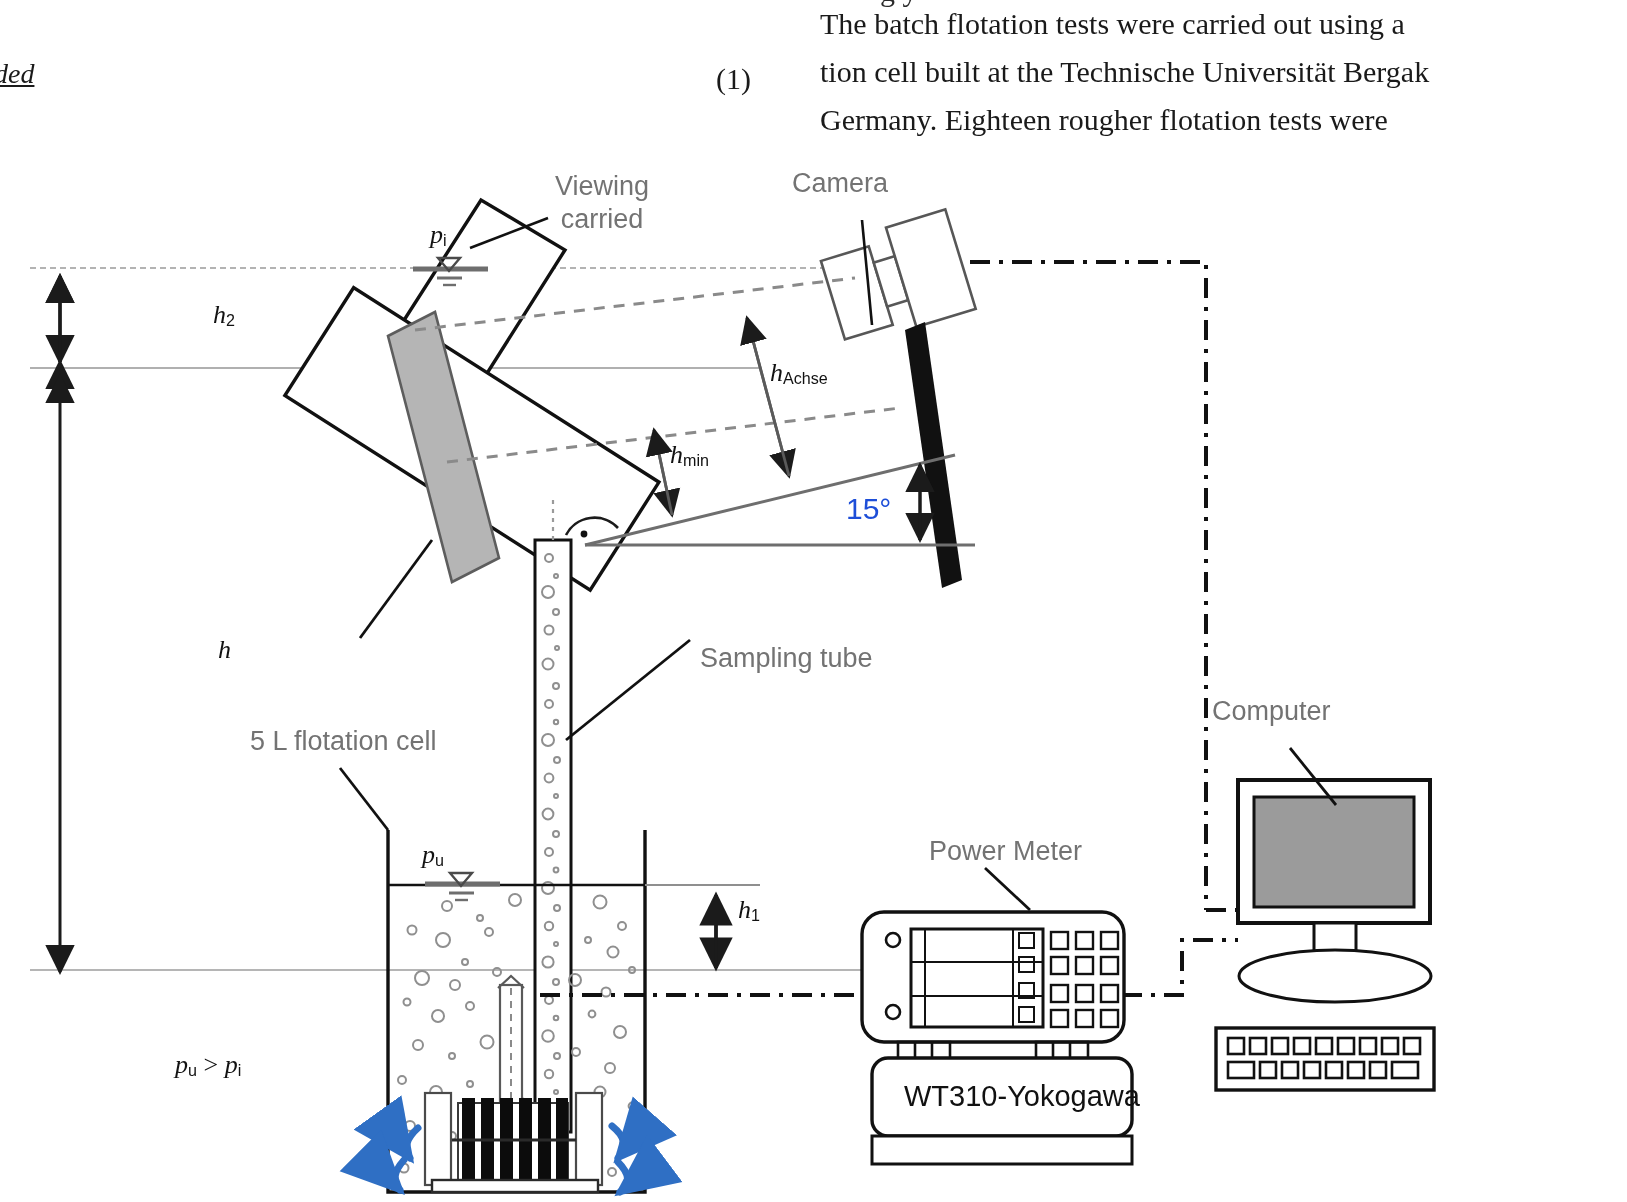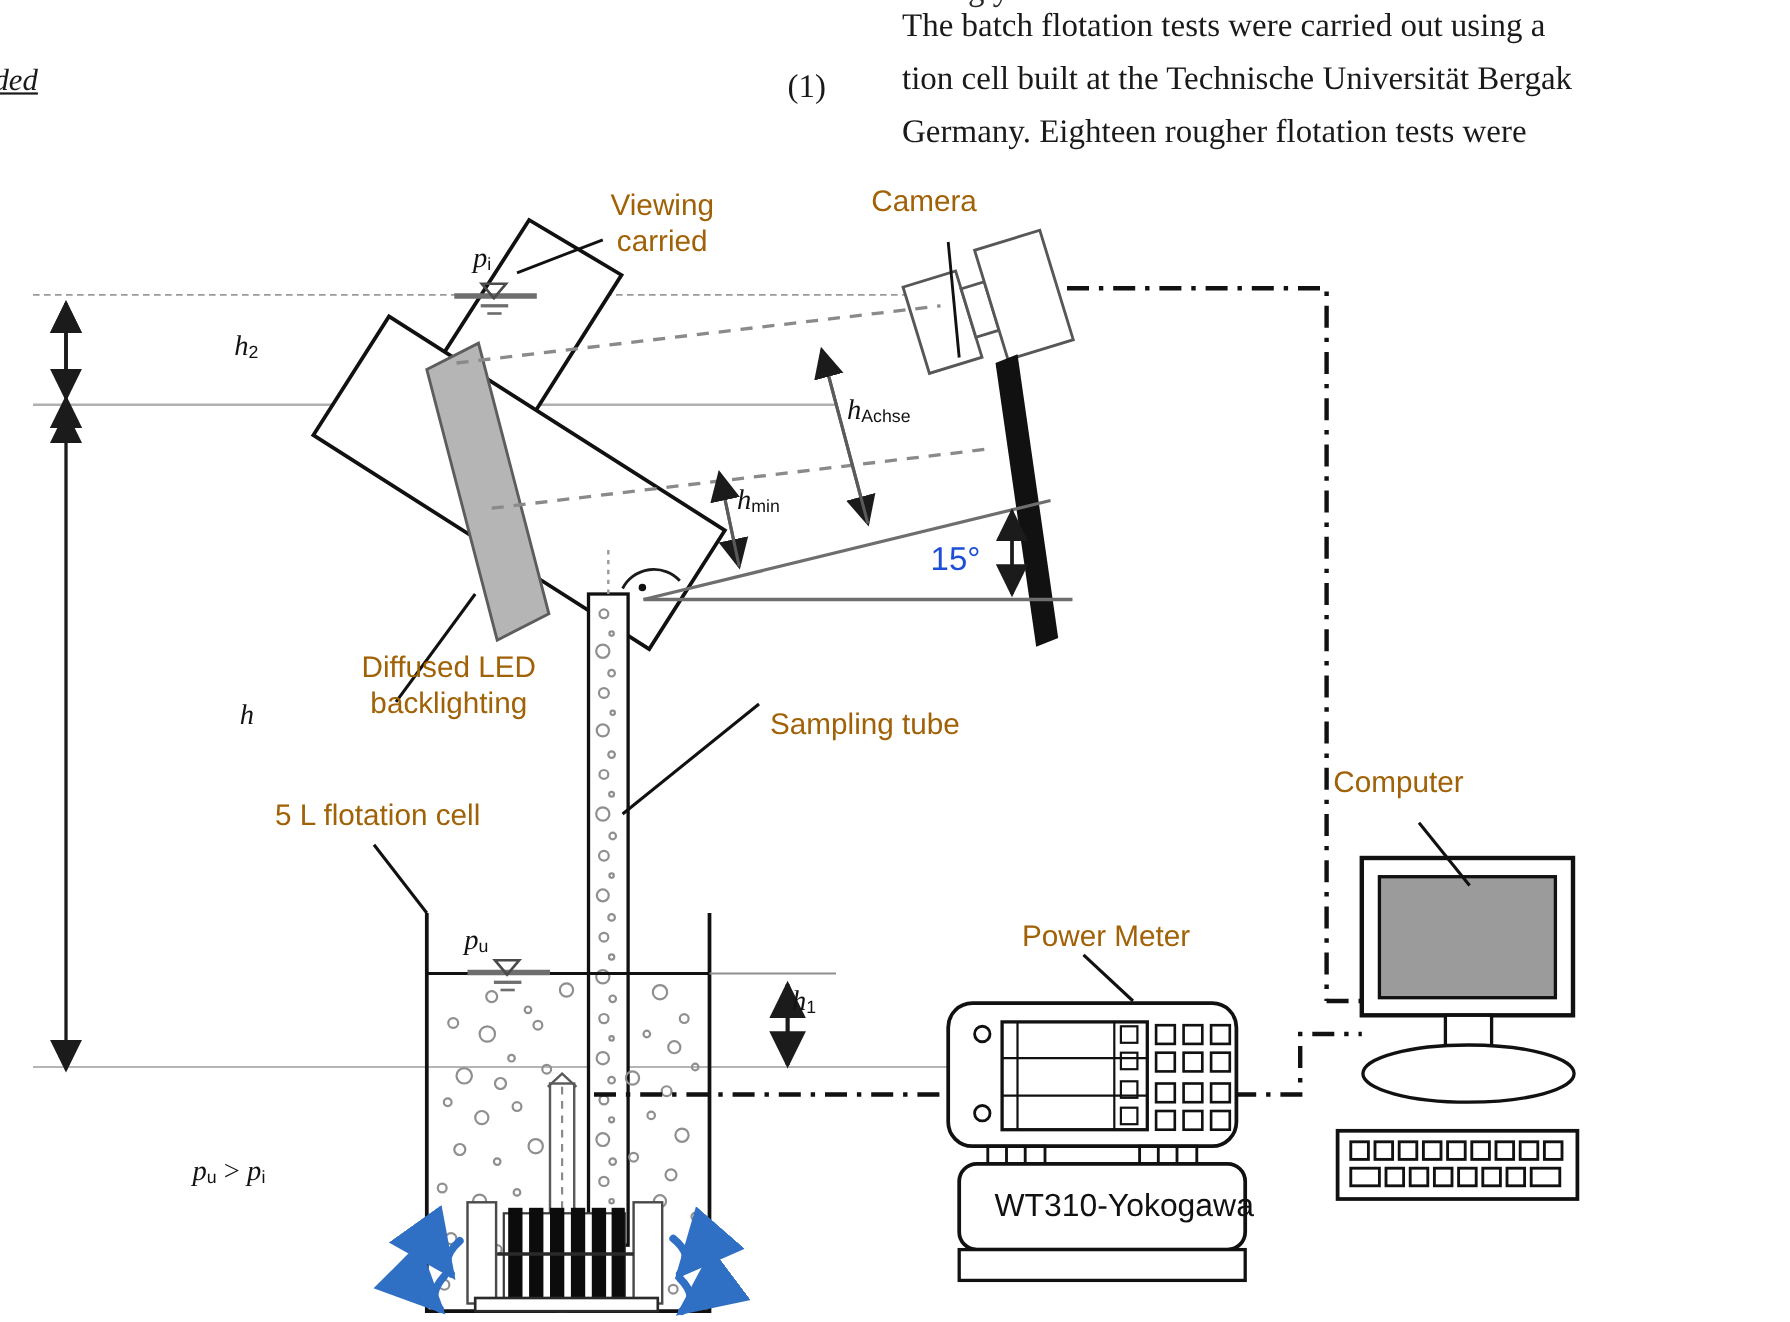--- a/index.html
+++ b/index.html
@@ -56,21 +56,21 @@
     top: 140px;
     width: 1627px;
     height: 1062px;
   }
   #figure svg { display: block; }
 
   .lbl {
     position: absolute;
     font-family: "Liberation Sans", sans-serif;
     font-size: 27px;
-    color: #a16207;
+    color: #737373;
     line-height: 33px;
     white-space: nowrap;
   }
   .lbl.ctr { text-align: center; }
   .sym {
     position: absolute;
     font-family: "Liberation Serif", serif;
     font-style: italic;
     font-size: 34px;
     color: #121212;
@@ -437,42 +437,38 @@
   <line x1="1290" y1="608" x2="1336" y2="665" stroke="#111111" stroke-width="2.8"></line>
 </svg>
 
   <div class="lbl ctr" style="left:555px; top:30px;">
     <span>Viewing</span><br>
     <span>carried</span>
   </div>
 
   <div class="lbl" style="left:792px; top:27px;">Camera</div>
 
-  <div class="lbl ctr" style="left:283px; top:450px; width:250px;">
-    <span>Diffused LED</span><br>
-    <span>backlighting</span>
-  </div>
 
   <div class="lbl" style="left:700px; top:490px;margin-top:12px;">Sampling tube</div>
 
   <div class="lbl" style="left:250px; top:585px;">5 L flotation cell</div>
 
   <div class="lbl" style="left:898px; top:695px;margin-left:31px;">Power Meter</div>
 
   <div class="dev-lbl" style="left:904px; top:940px;">WT310-Yokogawa</div>
 
   <div class="lbl" style="left:1212px; top:555px;">Computer</div>
 
   <div class="sym big" style="left:430px; top:80px;"><span>p</span><span class="sb">i</span></div>
 
   <div class="sym big" style="left:213px; top:160px;"><span>h</span><span class="sb">2</span></div>
 
   <div class="sym big" style="left:218px; top:495px;">h</div>
 
-  <div class="sym big" style="left:720px; top:755px;text-align:center;"><span>h</span><span class="sb">1</span></div>
+  <div class="sym big" style="left:738px; top:755px;text-align:center;"><span>h</span><span class="sb">1</span></div>
 
   <div class="sym big" style="left:670px; top:300px;"><span>h</span><span class="sb">min</span></div>
 
   <div class="sym big" style="left:770px; top:218px;"><span>h</span><span class="sb">Achse</span></div>
 
   <div class="ang" style="left:846px; top:352px;">15°</div>
 
   <div class="sym big" style="left:422px; top:700px;"><span>p</span><span class="sb">u</span></div>
 
   <div class="sym big" style="left:175px; top:910px;"><span>p</span><span class="sb">u</span><span style="font-style:normal;"> &gt; </span><span>p</span><span class="sb">i</span></div>

